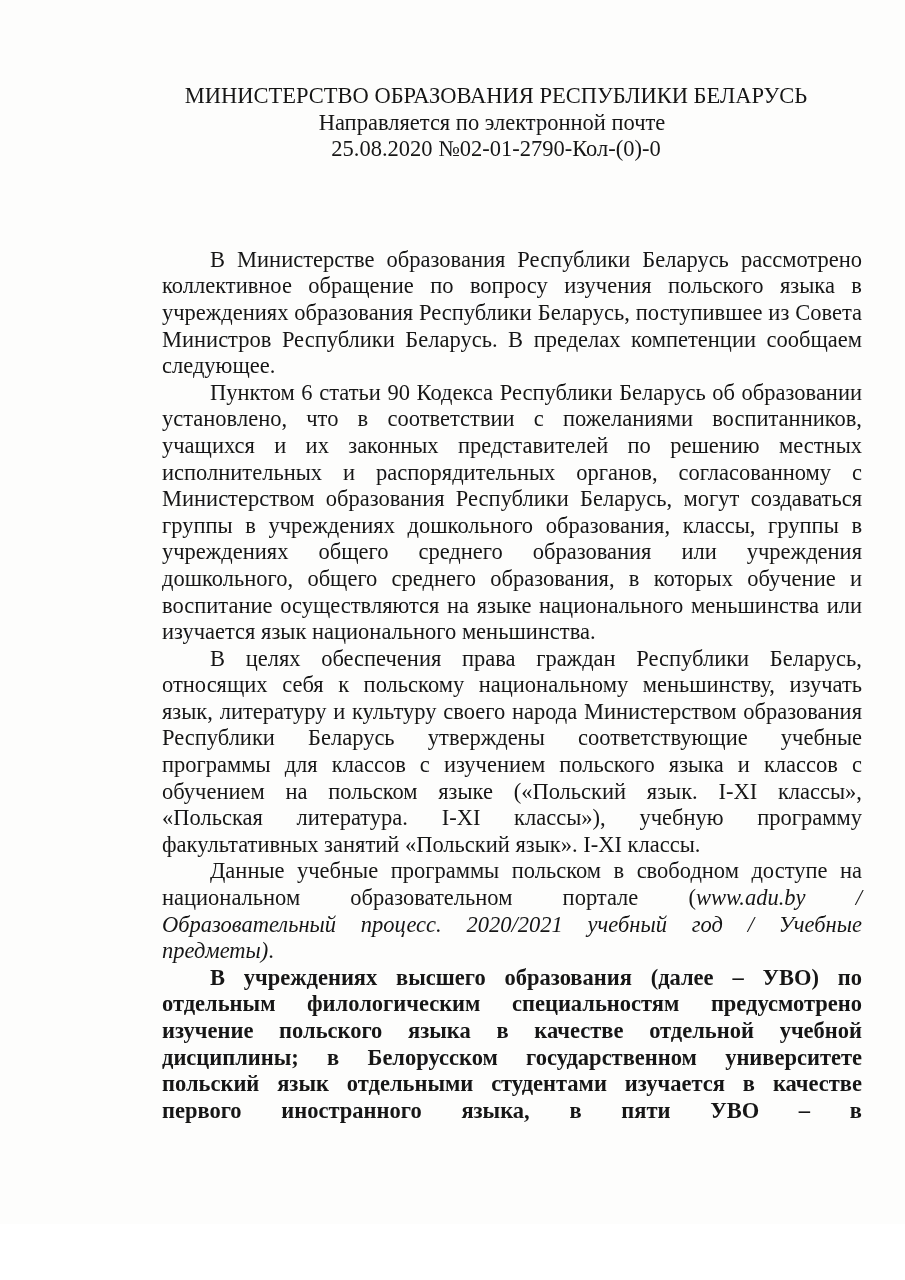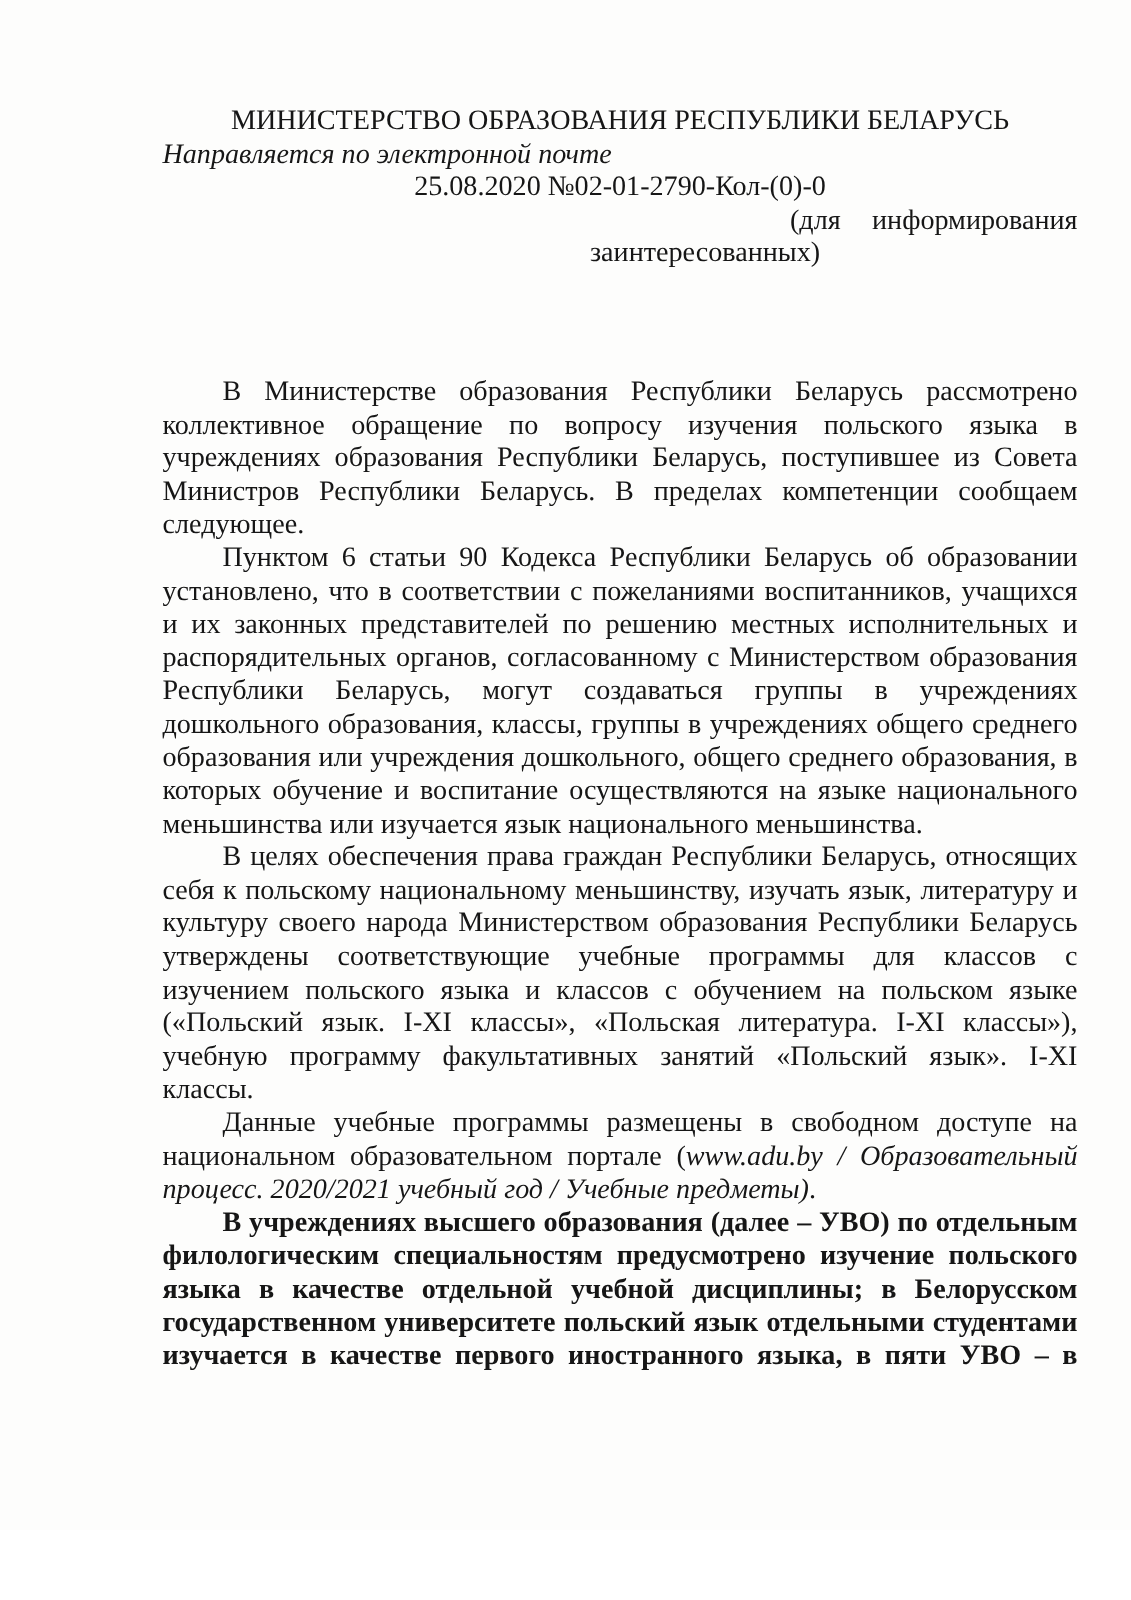--- a/index.html
+++ b/index.html
@@ -20,35 +20,35 @@
     line-height: 26.6px;
     box-sizing: border-box;
     padding: 83px 43px 0 130px;
     overflow: hidden;
   }
   .doc-title {
     text-align: center;
     white-space: nowrap;
   }
   .delivery-note {
-    text-align: left;
+    text-align: center;
     padding-right: 8px;
-    font-style: italic;
   }
   .ref-line {
     text-align: center;
   }
   .addressee-note {
     width: 390px;
     margin-left: 342px;
     text-align: justify;
     text-indent: 160px;
   }
   .letter-body {
     margin-top: 84px;
+    margin-left: 32px;
   }
   p.para {
     margin: 0;
     text-align: justify;
     text-indent: 48px;
   }
   p.para.continued {
     text-align-last: justify;
     font-weight: bold;
   }
@@ -57,23 +57,22 @@
   }
 </style>
 </head>
 <body>
 
 <div class="page">
   <div class="letter-header">
     <div class="doc-title">МИНИСТЕРСТВО ОБРАЗОВАНИЯ РЕСПУБЛИКИ БЕЛАРУСЬ</div>
     <div class="delivery-note">Направляется по электронной почте</div>
     <div class="ref-line">25.08.2020 №02-01-2790-Кол-(0)-0</div>
-    <div class="addressee-note">(для информирования заинтересованных)</div>
   </div>
 
   <div class="letter-body">
       <p class="para"><span>В Министерстве образования Республики Беларусь рассмотрено коллективное обращение по вопросу изучения польского языка в учреждениях образования Республики Беларусь, поступившее из Совета Министров Республики Беларусь. В пределах компетенции сообщаем следующее.</span></p>
       <p class="para"><span>Пунктом 6 статьи 90 Кодекса Республики Беларусь об образовании установлено, что в соответствии с пожеланиями воспитанников, учащихся и их законных представителей по решению местных исполнительных и распорядительных органов, согласованному с Министерством образования Республики Беларусь, могут создаваться группы в учреждениях дошкольного образования, классы, группы в учреждениях общего среднего образования или учреждения дошкольного, общего среднего образования, в которых обучение и воспитание осуществляются на языке национального меньшинства или изучается язык национального меньшинства.</span></p>
       <p class="para"><span>В целях обеспечения права граждан Республики Беларусь, относящих себя к польскому национальному меньшинству, изучать язык, литературу и культуру своего народа Министерством образования Республики Беларусь утверждены соответствующие учебные программы для классов с изучением польского языка и классов с обучением на польском языке («Польский язык. I-XI классы», «Польская литература. I-XI классы»), учебную программу факультативных занятий «Польский язык». I-XI классы.</span></p>
-      <p class="para"><span>Данные учебные программы размещены в свободном доступе на национальном образовательном портале (</span><span class="italic">www.adu.by / Образовательный процесс. 2020/2021 учебный год / Учебные предметы)</span><span>.</span></p>
+      <p class="para"><span>Данные учебные программы польском в свободном доступе на национальном образовательном портале (</span><span class="italic">www.adu.by / Образовательный процесс. 2020/2021 учебный год / Учебные предметы)</span><span>.</span></p>
       <p class="para continued"><span>В учреждениях высшего образования (далее – УВО) по отдельным филологическим специальностям предусмотрено изучение польского языка в качестве отдельной учебной дисциплины; в Белорусском государственном университете польский язык отдельными студентами изучается в качестве первого иностранного языка, в пяти УВО – в</span></p>
     </div>
 </div>
 
 </body></html>

